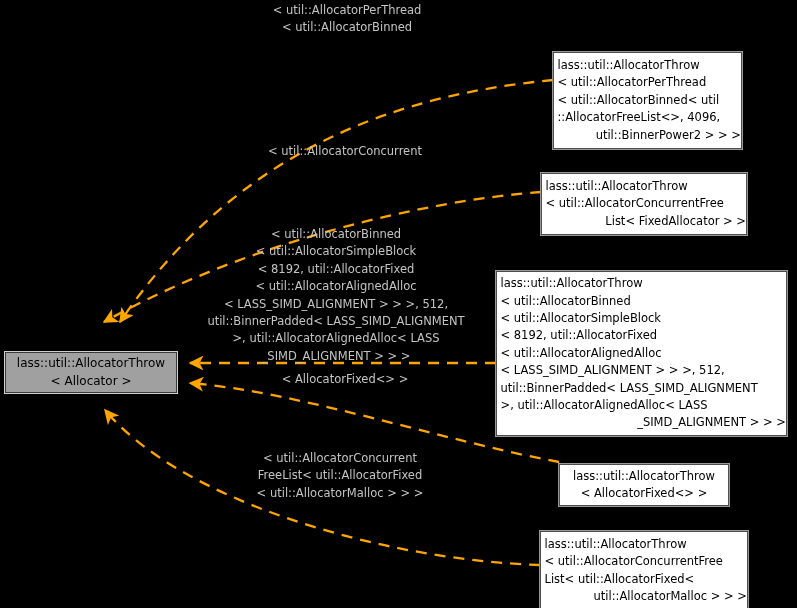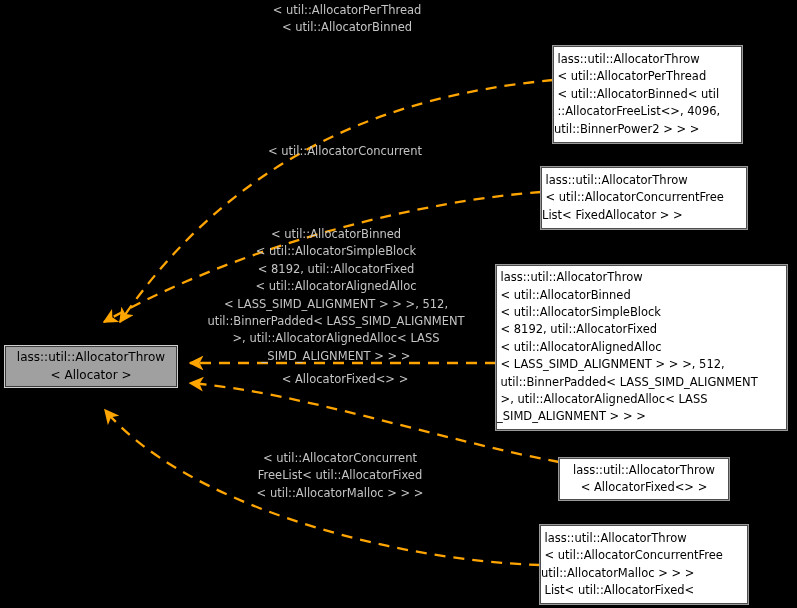--- a/index.html
+++ b/index.html
@@ -32,37 +32,38 @@
     align-items: center;
     justify-content: center;
     text-align: center;
     border: 1px solid #4d4d4d;
     outline: 1px solid #999999;
     background: #ffffff;
     color: #000000;
     font-size: 11.5px;
     line-height: 17.4px;
     white-space: nowrap;
+    margin-top: 6px;
   }
   .node.root {
     background: #a0a0a0;
     border: 1px solid #3a3a3a;
     outline: 1px solid #cfcfcf;
     font-size: 12px;
   }
   .node .ln {
     display: block;
     width: 100%;
   }
   .node.lft .ln {
     text-align: left;
     padding-left: 7px;
   }
   .node.lft .ln.ctr {
-    text-align: left;
+    text-align: right;
     padding-left: 0;
   }
   .edge-label {
     position: absolute;
     color: #c4c4c4;
     font-size: 11.5px;
     line-height: 17.4px;
     text-align: center;
     white-space: nowrap;
     font-family: "DejaVu Sans", "Liberation Sans", sans-serif;
@@ -124,22 +125,22 @@
   </div>
 
   <div class="node" style="left:559px; top:458px; width:170px; height:42px;">
     <span class="ln">lass::util::AllocatorThrow</span>
     <span class="ln">&lt; AllocatorFixed&lt;&gt; &gt;</span>
   </div>
 
   <div class="node lft" style="left:540px; top:525px; width:208px; height:79px;">
     <span class="ln">lass::util::AllocatorThrow</span>
     <span class="ln">&lt; util::AllocatorConcurrentFree</span>
+    <span class="ln">List&lt; util::AllocatorFixed&lt;</span>
     <span class="ln ctr">util::AllocatorMalloc &gt; &gt; &gt;</span>
-    <span class="ln">List&lt; util::AllocatorFixed&lt;</span>
   </div>
 
   <div class="edge-label" style="left:222px; top:2px; width:250px;">
     <span class="ln">&lt; util::AllocatorPerThread</span>
     <span class="ln">&lt; util::AllocatorBinned</span>
   </div>
 
   <div class="edge-label" style="left:228px; top:143px; width:234px;">
     <span class="ln">&lt; util::AllocatorConcurrent</span>
   </div>

